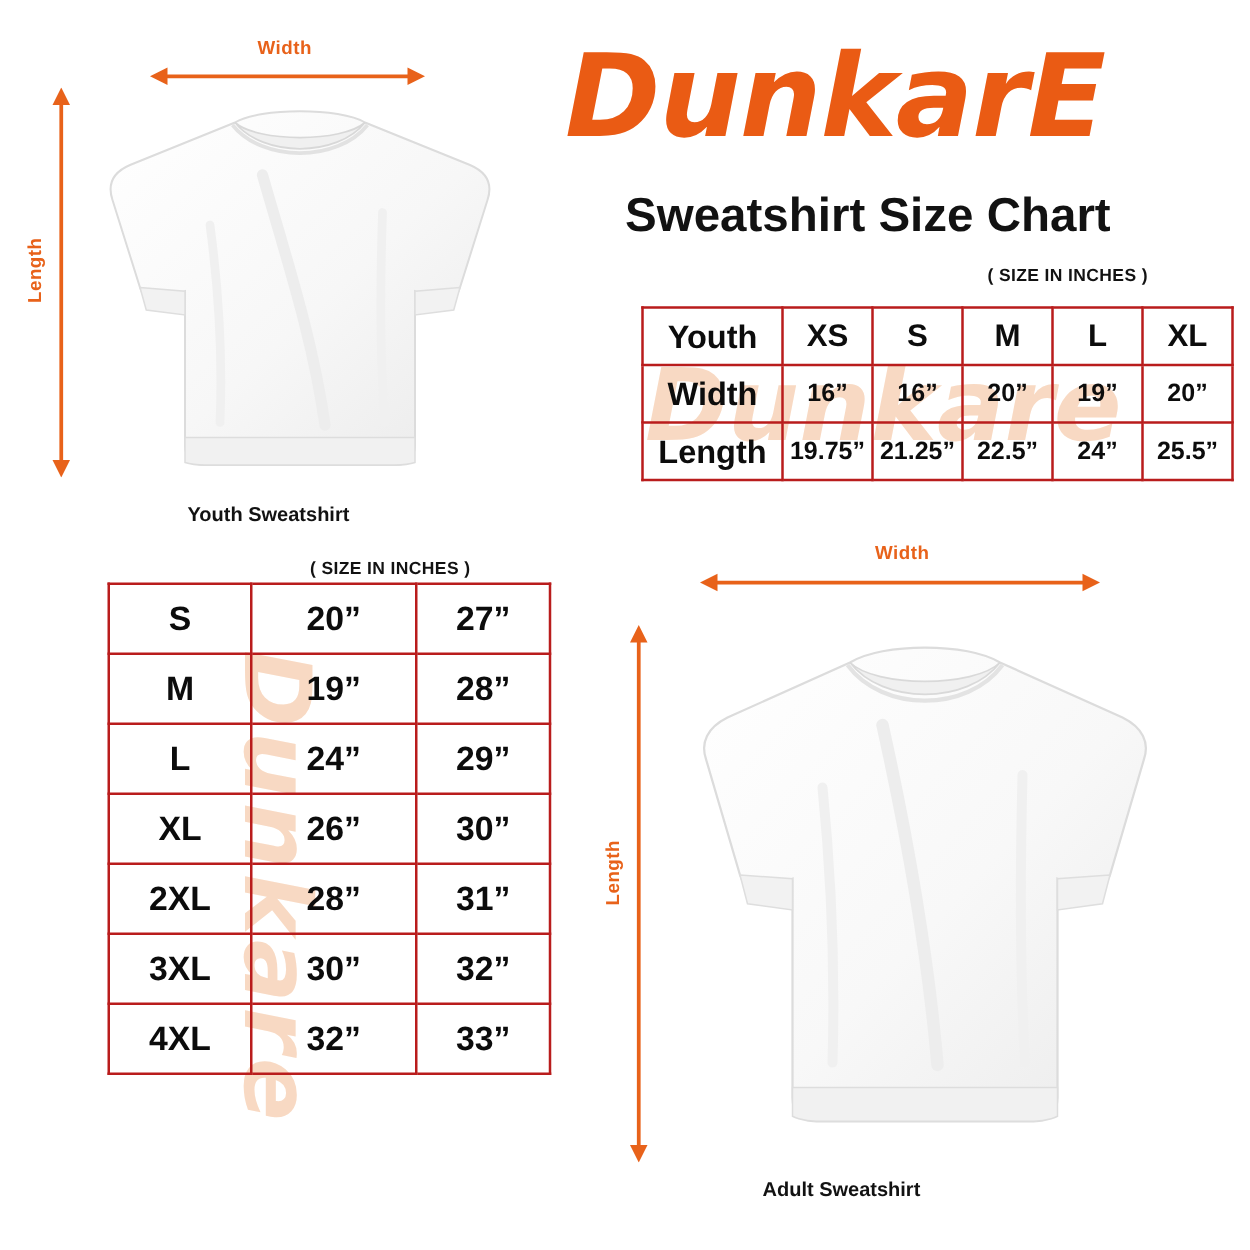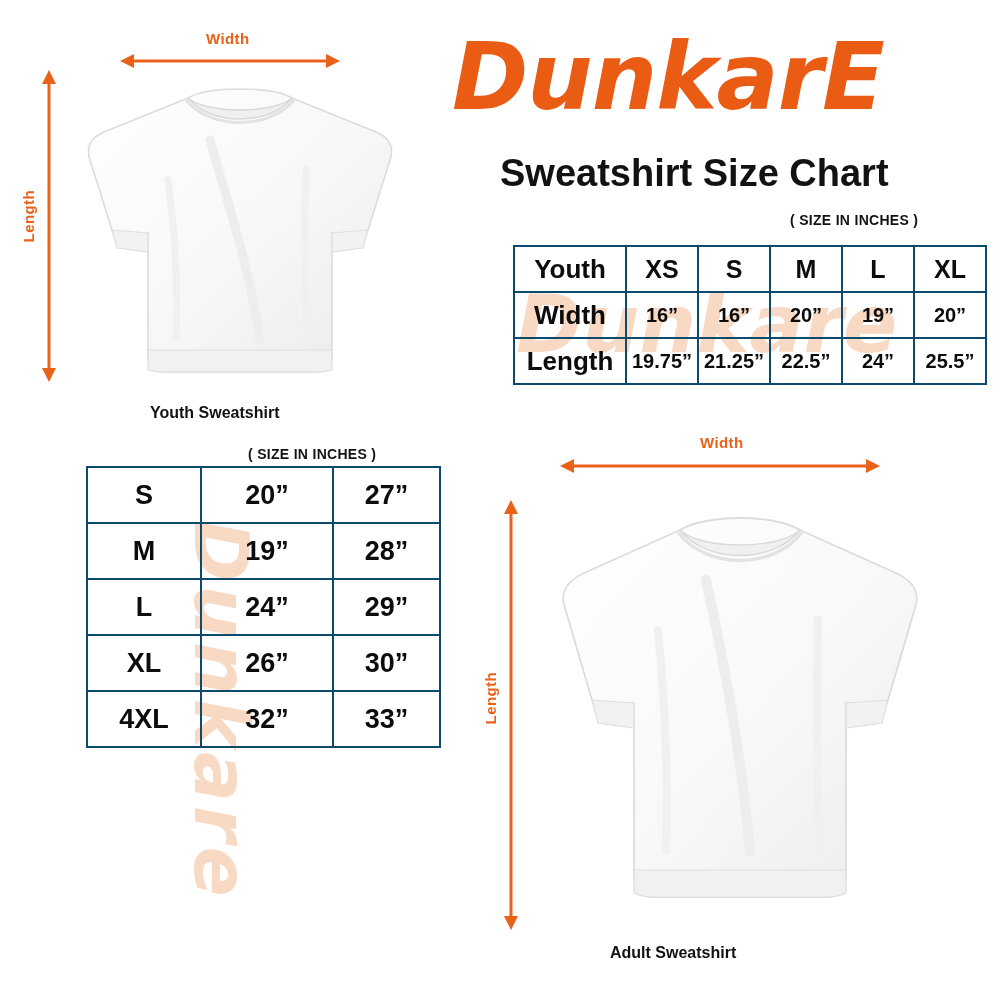--- a/index.html
+++ b/index.html
@@ -82,21 +82,21 @@
     writing-mode: vertical-rl;
     letter-spacing: 4px;
   }
 
   
   table {
     border-collapse: collapse;
     background: transparent;
   }
   table td {
-    border: 2px solid #0c4a6e;
+    border: 2px solid #b91c1c;
     text-align: center;
     font-family: "Liberation Sans", sans-serif;
     font-weight: bold;
     color: #0c0c0c;
     background: transparent;
   }
 
   
   #youth-table { position: absolute; left: 513px; top: 245px; }
   #youth-table td { height: 42px; font-size: 25px; }
@@ -217,20 +217,30 @@
   </tr>
   <tr>
     <td class="c0">L</td>
     <td class="c1">24”</td>
     <td class="c2">29”</td>
   </tr>
   <tr>
     <td class="c0">XL</td>
     <td class="c1">26”</td>
     <td class="c2">30”</td>
+  </tr>
+  <tr>
+    <td class="c0">2XL</td>
+    <td class="c1">28”</td>
+    <td class="c2">31”</td>
+  </tr>
+  <tr>
+    <td class="c0">3XL</td>
+    <td class="c1">30”</td>
+    <td class="c2">32”</td>
   </tr>
   <tr>
     <td class="c0">4XL</td>
     <td class="c1">32”</td>
     <td class="c2">33”</td>
   </tr>
 </tbody>
   </table>
 
 <svg class="shirt" style="left:530px; top:500px;" width="420" height="430" viewBox="0 0 420 430">

